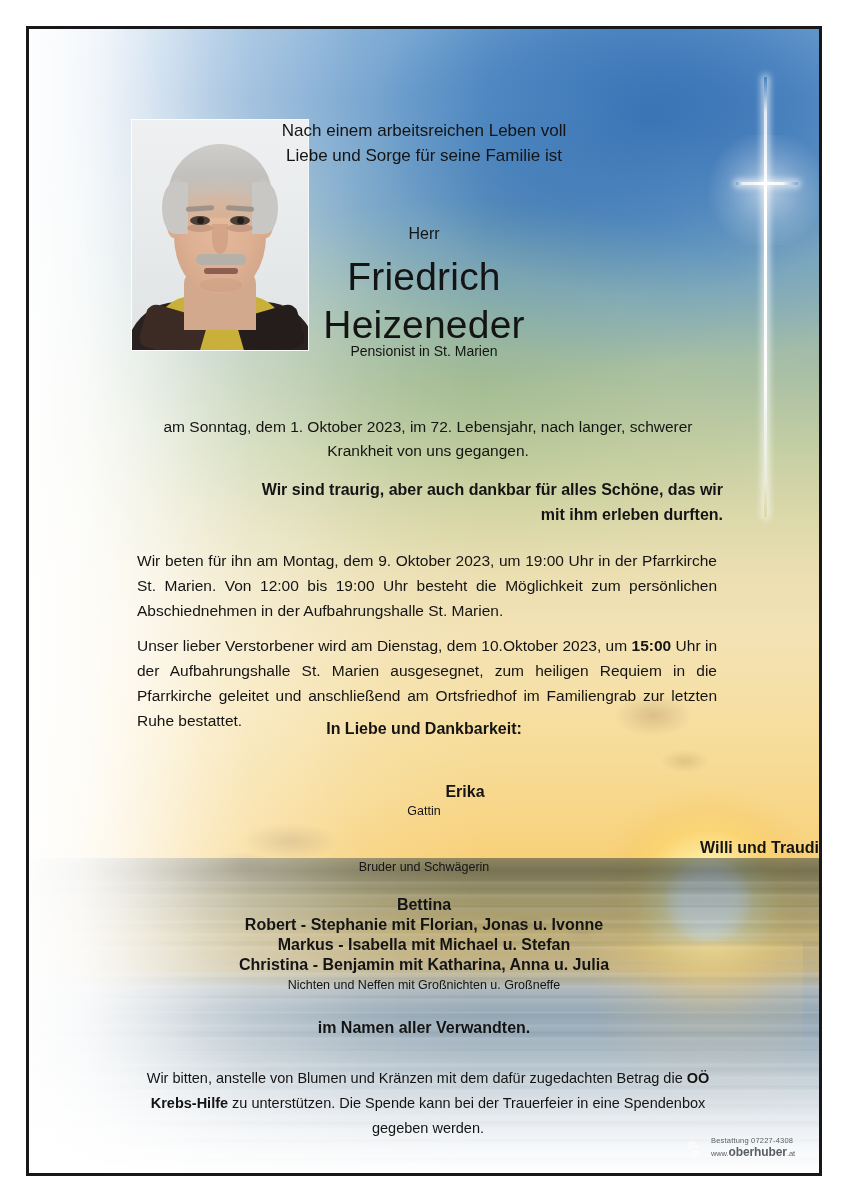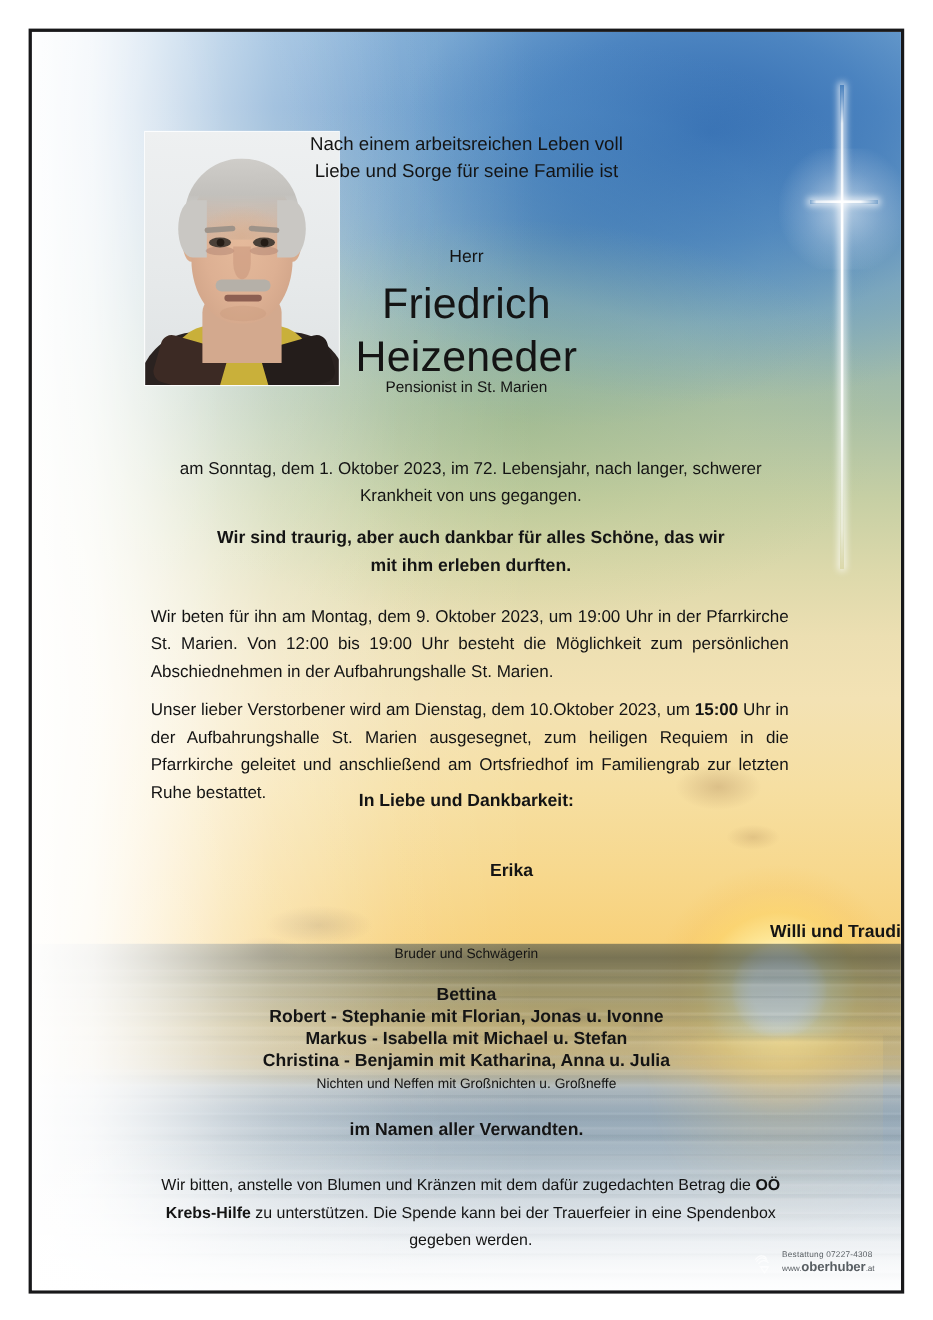--- a/index.html
+++ b/index.html
@@ -350,21 +350,21 @@
     line-height: 24px;
     text-align: center;
   }
   .grateful {
     top: 448px;
     left: 104px;
     width: 590px;
     font-size: 16px;
     line-height: 25px;
     font-weight: bold;
-    text-align: center;
+    text-align: right;
   }
   .para {
     left: 108px;
     width: 580px;
     font-size: 15.5px;
     line-height: 25px;
     text-align: justify;
   }
   .para.p1 { top: 519px; }
   .para.p2 { top: 604px; }
@@ -489,20 +489,21 @@
         <div>mit ihm erleben durften.</div>
       </div>
 
       <div class="t para p1">Wir beten für ihn am Montag, dem 9. Oktober 2023, um 19:00 Uhr in der Pfarrkirche St. Marien. Von 12:00 bis 19:00 Uhr besteht die Möglichkeit zum persönlichen Abschiednehmen in der Aufbahrungshalle St. Marien.</div>
 
       <div class="t para p2"><span>Unser lieber Verstorbener wird am Dienstag, dem 10.Oktober 2023, um </span><b>15:00</b><span> Uhr in der Aufbahrungshalle St. Marien ausgesegnet, zum heiligen Requiem in die Pfarrkirche geleitet und anschließend am Ortsfriedhof im Familiengrab zur letzten Ruhe bestattet.</span></div>
 
       <div class="t c gratitude">In Liebe und Dankbarkeit:</div>
 
       <div class="t c n1">Erika</div>
+      <div class="t c r1">Gattin</div>
 
       <div class="t c n2">Willi und Traudi</div>
       <div class="t c r2">Bruder und Schwägerin</div>
 
       <div class="t c n3">Bettina</div>
       <div class="t c n4">Robert - Stephanie mit Florian, Jonas u. Ivonne</div>
       <div class="t c n5">Markus - Isabella mit Michael u. Stefan</div>
       <div class="t c n6">Christina - Benjamin mit Katharina, Anna u. Julia</div>
       <div class="t c r3">Nichten und Neffen mit Großnichten u. Großneffe</div>
 

